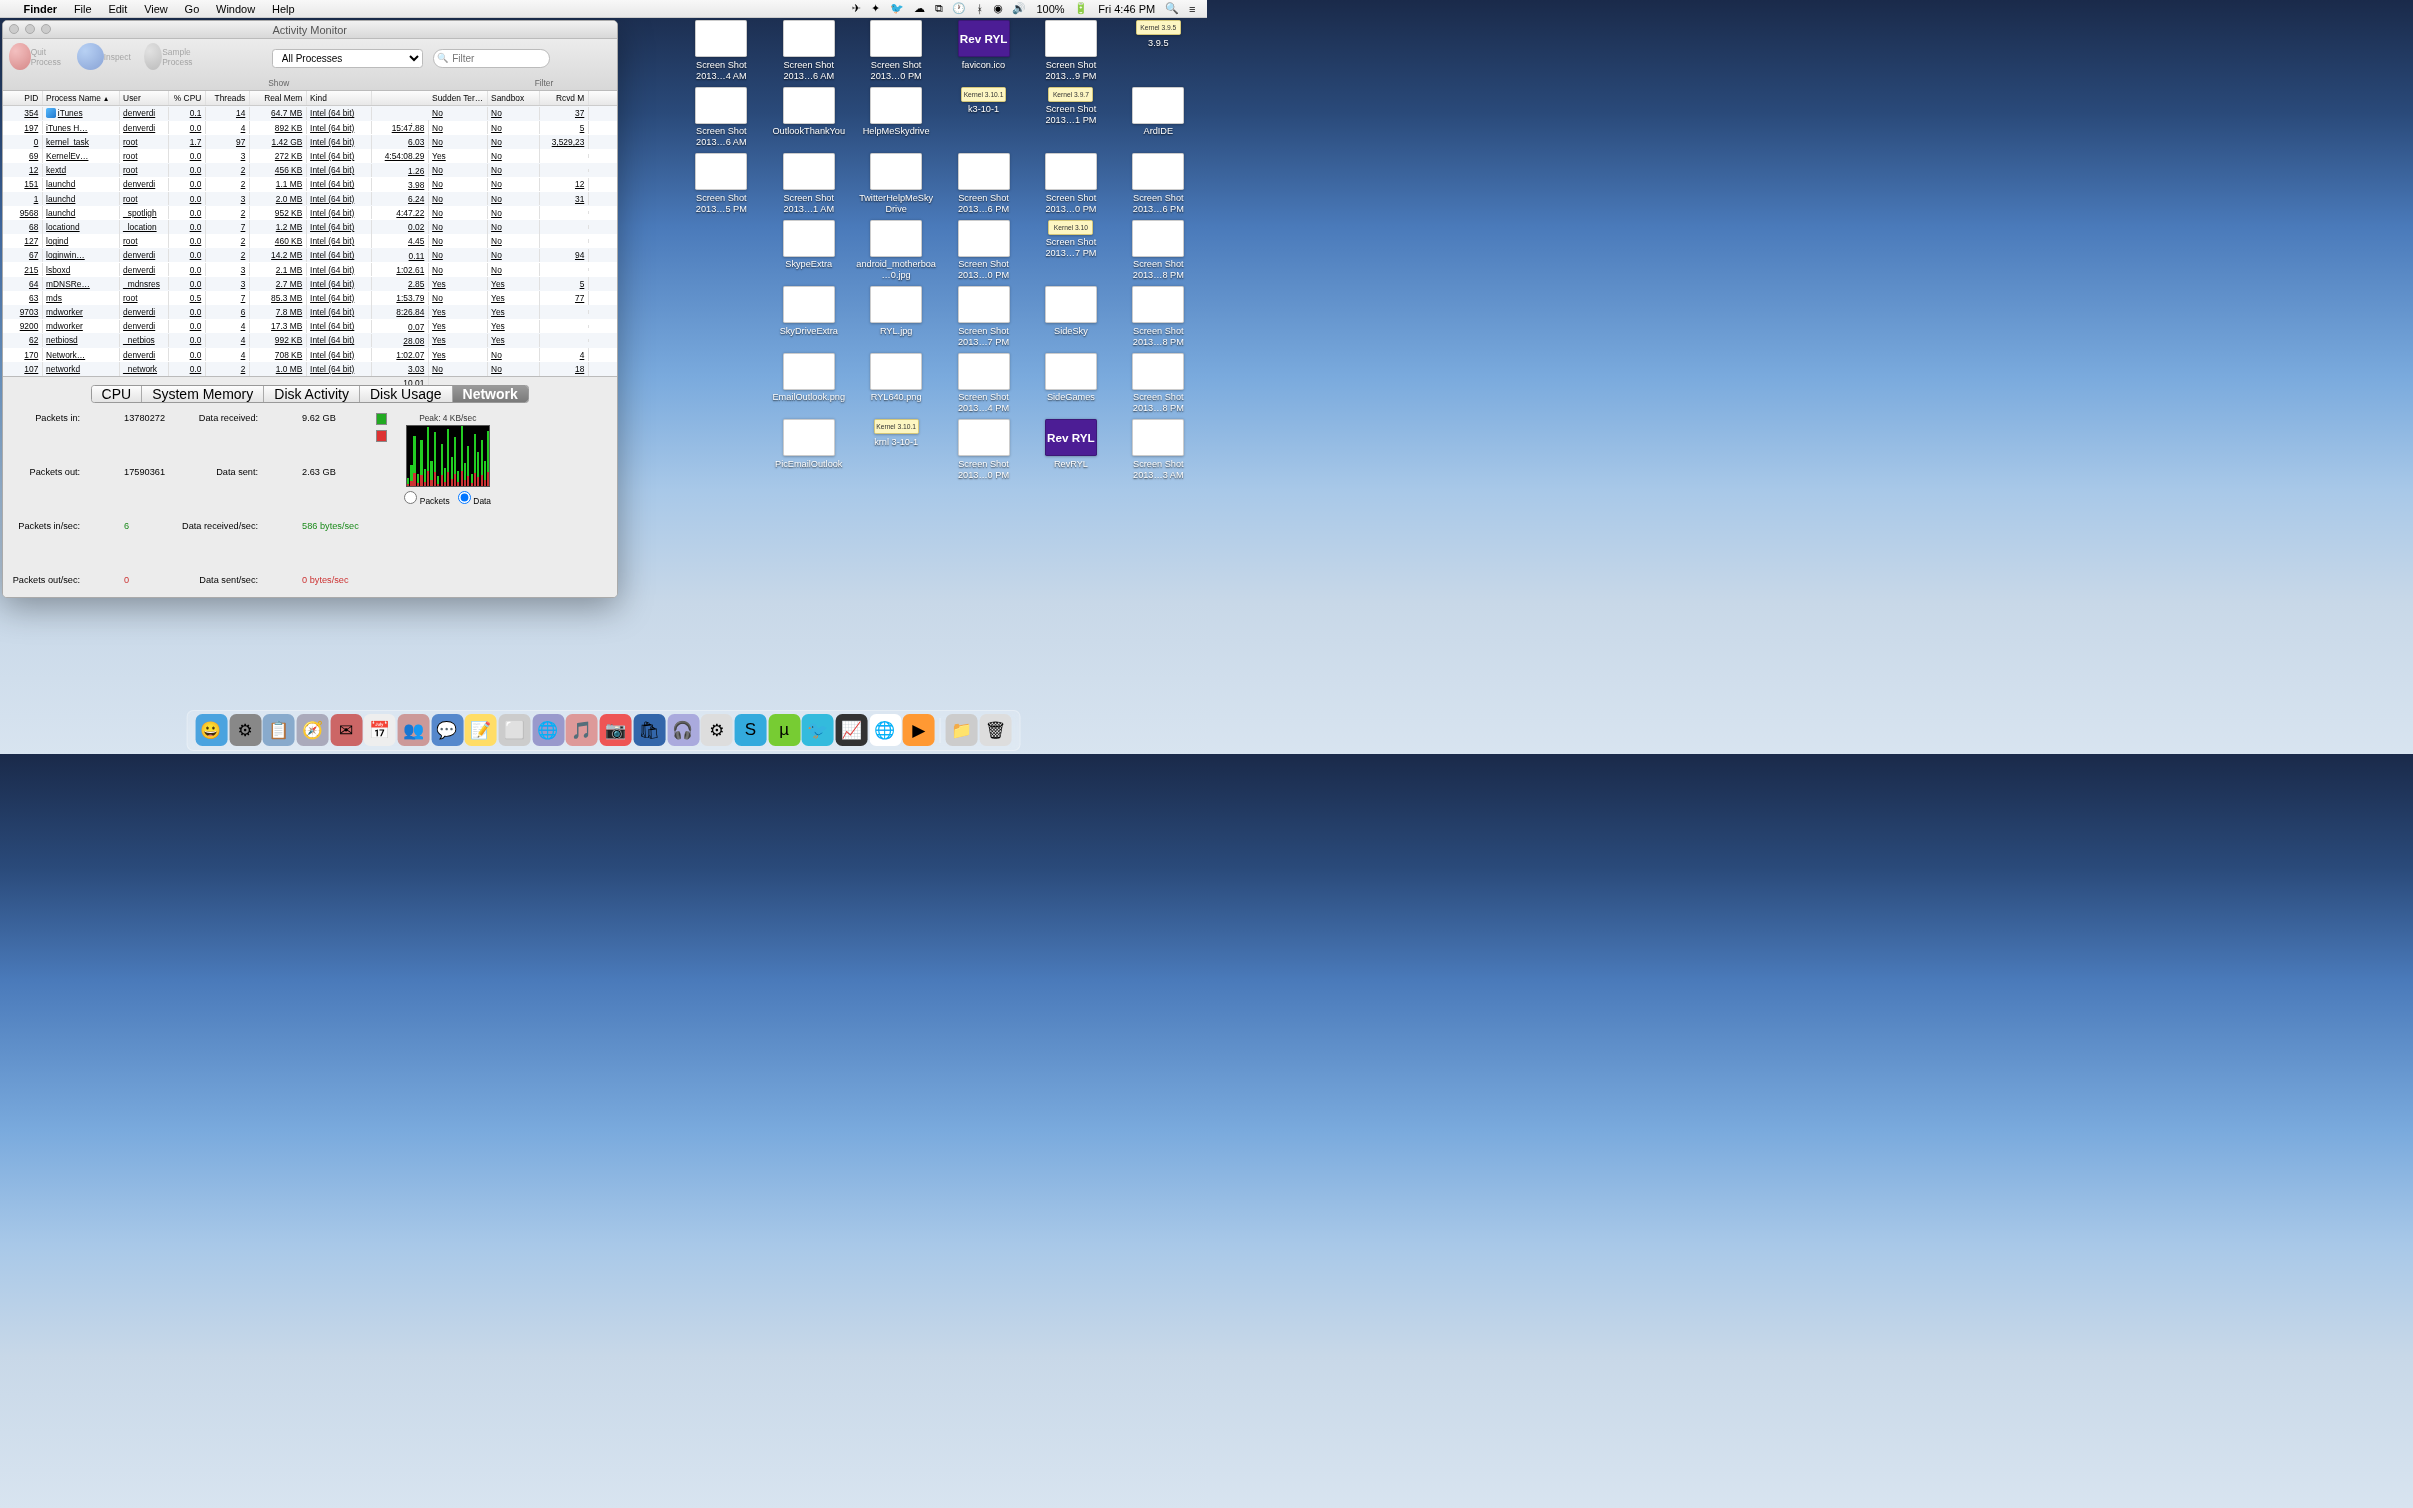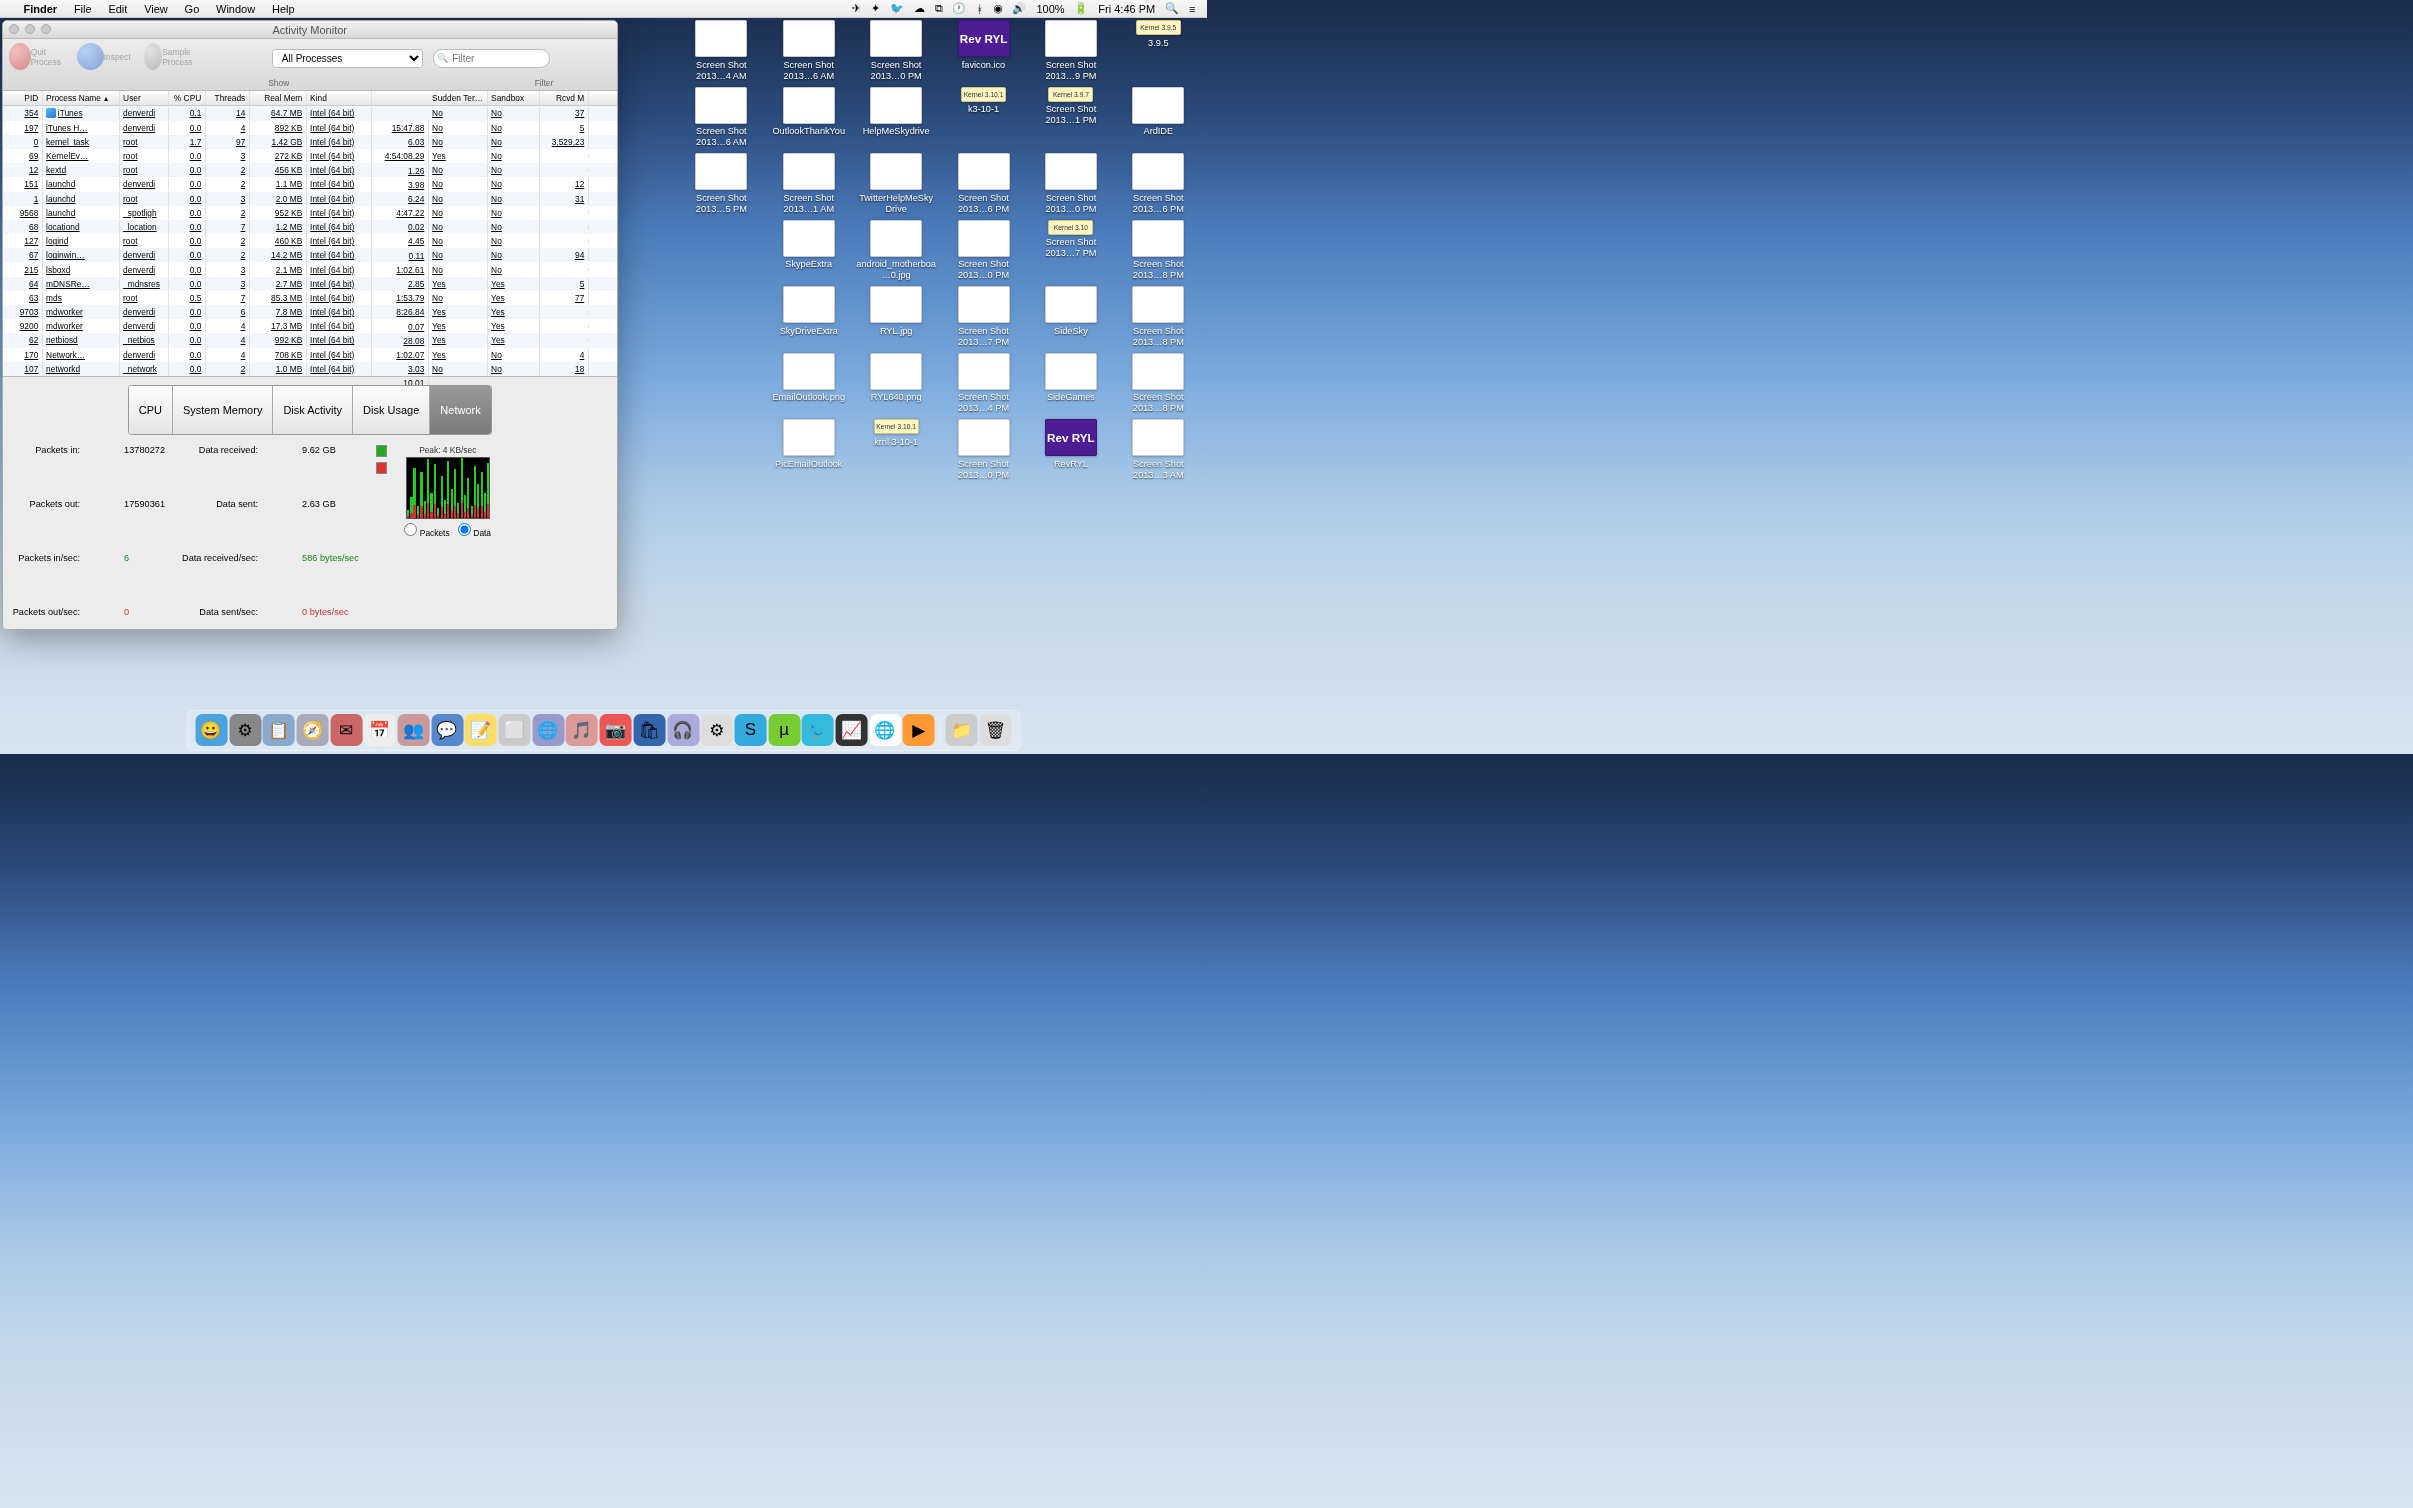--- a/index.html
+++ b/index.html
@@ -94,22 +94,22 @@
 .c-time { width: 57px; text-align: right; margin-top: 29px; }
 .c-sud { width: 59px; }
 .c-sand { width: 52px; }
 .c-rcvd { width: 49px; text-align: right; }
 .thead .c-name::after { content: " ▲"; font-size: 6.7px; }
 .app-ico { width: 10px; height: 10px; border-radius: 1.7px; background: linear-gradient(135deg,#5bf,#27c); display: inline-block; flex-shrink: 0; }
 
 
 .tabs-row { display: flex; justify-content: center; padding: 8.4px 0 3.4px; background: #ececec; }
 .tabs { display: flex; border: 0.8px solid #999; border-radius: 3.4px; overflow: hidden; }
-.tabs span { padding: 18px 10px; font-size: 11px; background: linear-gradient(to bottom,#fdfdfd,#e4e4e4); border-right: 0.8px solid #aaa; cursor: default; }
-.tabs span:last-child { border-right: none; }
+.tabs span { padding: 0 10px; font-size: 14px; background: linear-gradient(to bottom,#fdfdfd,#e4e4e4); border-right: 0.8px solid #aaa; cursor: default; }
+.tabs span:last-child { border-right: none; font-weight: bold; }
 .tabs span.active { background: linear-gradient(to bottom,#9a9a9a,#7a7a7a); color: #fff; }
 
 
 .net-panel { display: flex; padding: 6.7px 10px 11.7px; background: #ececec; gap: 17px; align-items: flex-start; }
 .net-labels { display: grid; grid-template-columns: auto auto; column-gap: 8.4px; row-gap: 5px; font-size: 9.2px; gap: 44px; }
 .net-labels .k { text-align: right; color: #000; }
 .net-labels .v { text-align: left; }
 .net-labels .green { color: #1a8a1a; }
 .net-labels .red { color: #cc3333; }
 .graph-block { display: flex; flex-direction: column; align-items: center; }

